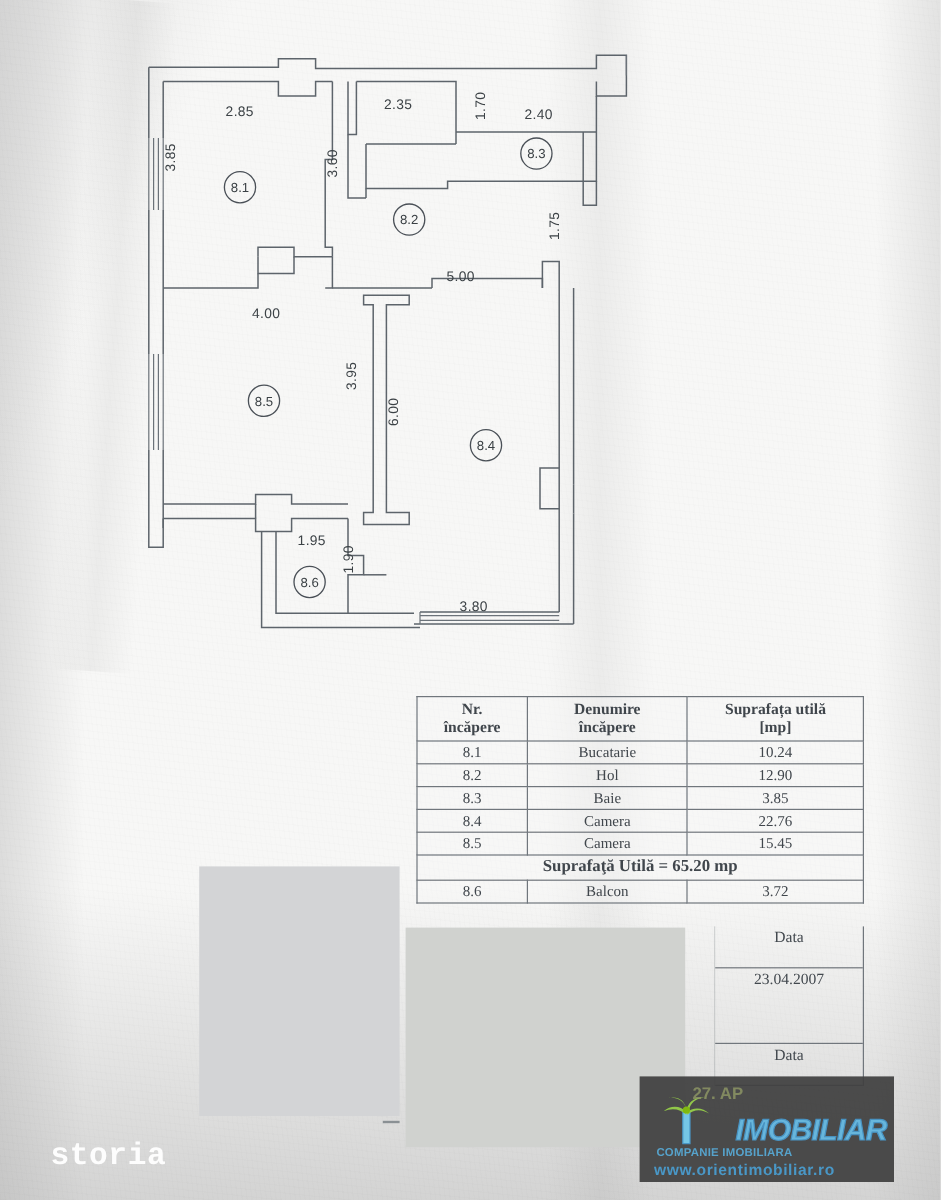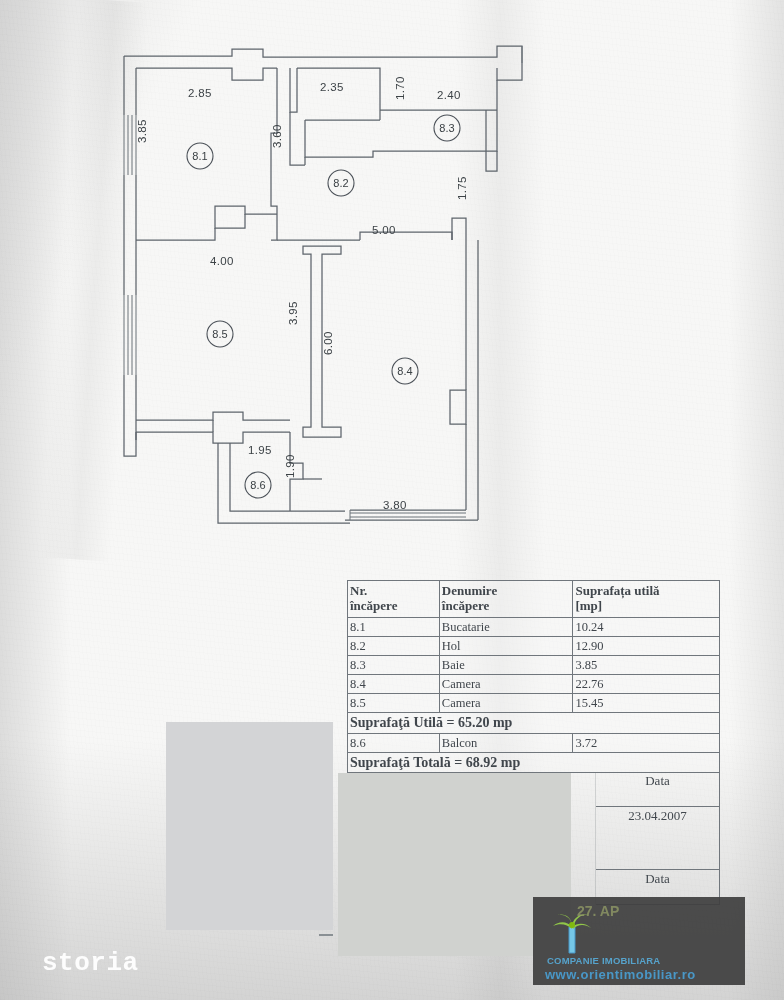--- a/index.html
+++ b/index.html
@@ -83,21 +83,21 @@
     left: 347px;
     top: 580px;
     width: 373px;
     border-collapse: collapse;
     font-family: "Liberation Serif", serif;
     color: #40464c;
     background: rgba(247,247,246,0.35);
   }
   #area-table td, #area-table th {
     border: 1px solid #70767c;
-    text-align: left;
+    text-align: center;
     font-size: 12.5px;
     padding: 1px 2px;
     line-height: 1.12;
   }
   #area-table th {
     font-weight: bold;
     font-size: 13px;
     padding: 3px 2px 4px;
   }
   #area-table .col-nr   { width: 92px; }
@@ -399,23 +399,20 @@
       <td>15.45</td>
     </tr>
     <tr>
       <td class="summary" colspan="3">Suprafaţă Utilă = 65.20 mp</td>
     </tr>
     <tr>
       <td class="cell-num">8.6</td>
       <td>Balcon</td>
       <td>3.72</td>
     </tr>
-    <tr>
-      <td class="summary" colspan="3">Suprafaţă Totală = 68.92 mp</td>
-    </tr>
   </tbody>
 </table>
 
 <div id="date-block">
   <div class="drow tall">Data</div>
   <div class="drow value">23.04.2007</div>
   <div class="drow spacer"></div>
   <div class="drow tall">Data</div>
 </div>
 
@@ -428,15 +425,16 @@
 <div id="logo">
   <svg class="lg-palm" viewBox="0 0 60 50">
     <path d="M22,48 L22,22 L28,22 L28,48 Z" fill="#6ec6e8" stroke="#3f93c6" stroke-width="1"></path>
     <path d="M25,22 C25,14 19,9 10,10 C18,8 24,12 25,20 Z" fill="#8dc63f"></path>
     <path d="M25,21 C26,13 33,8 42,10 C34,9 28,14 27,21 Z" fill="#8dc63f"></path>
     <path d="M25,22 C20,16 12,16 6,21 C13,18 20,19 25,24 Z" fill="#8dc63f"></path>
     <path d="M25,22 C31,17 39,18 44,23 C38,19 31,19 26,24 Z" fill="#8dc63f"></path>
     <circle cx="25" cy="20" r="3" fill="#7ab800"></circle>
   </svg>
   <div class="lg-date">27. AP</div>
+  <div class="lg-imobiliar">IMOBILIAR</div>
   <div class="lg-companie">COMPANIE IMOBILIARA</div>
   <div class="lg-url">www.orientimobiliar.ro</div>
 </div>
 
 </body></html>

